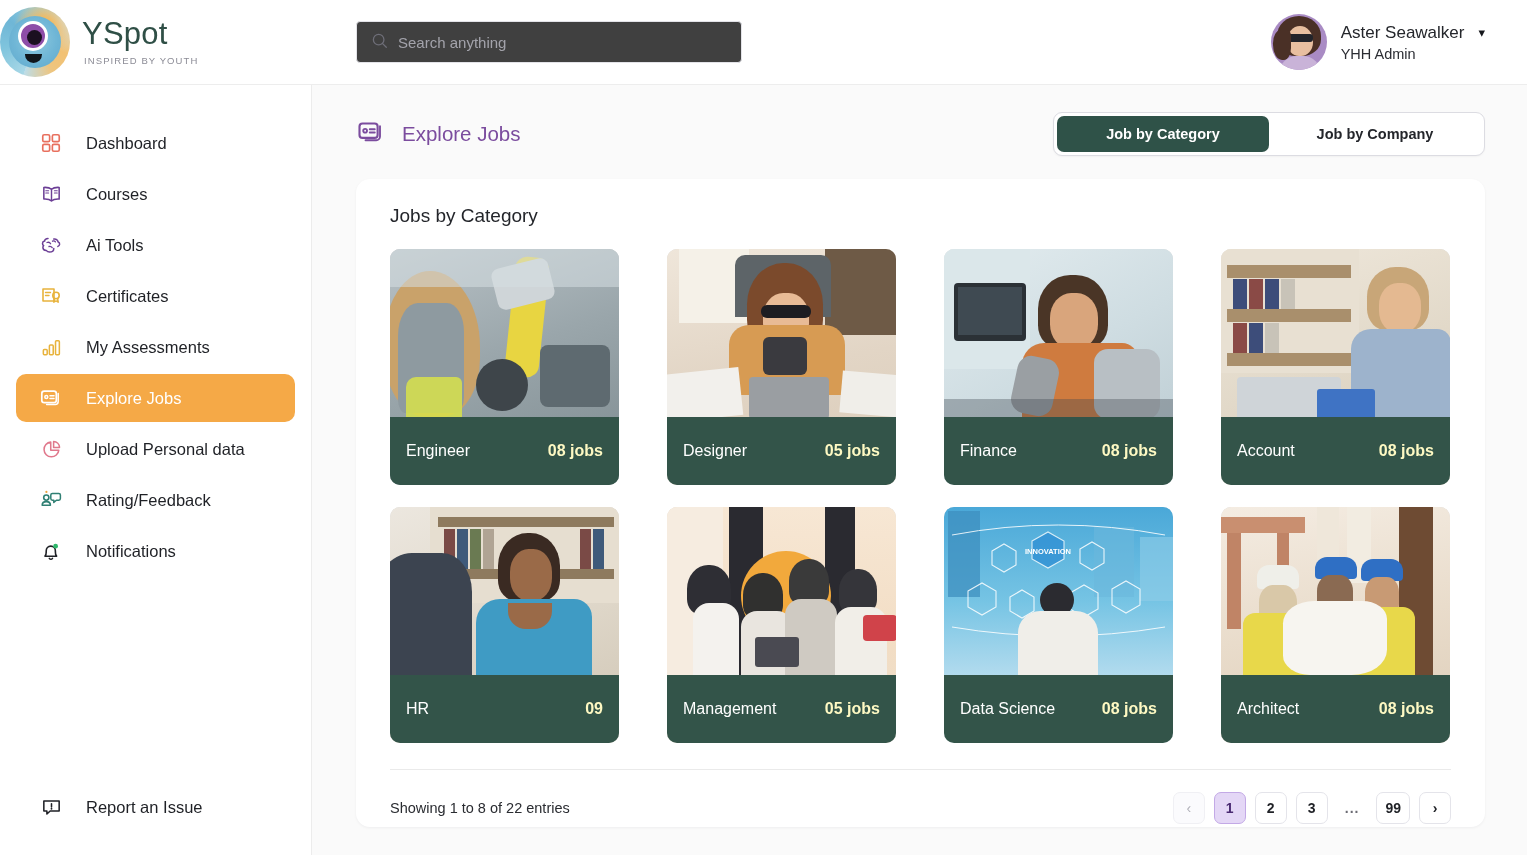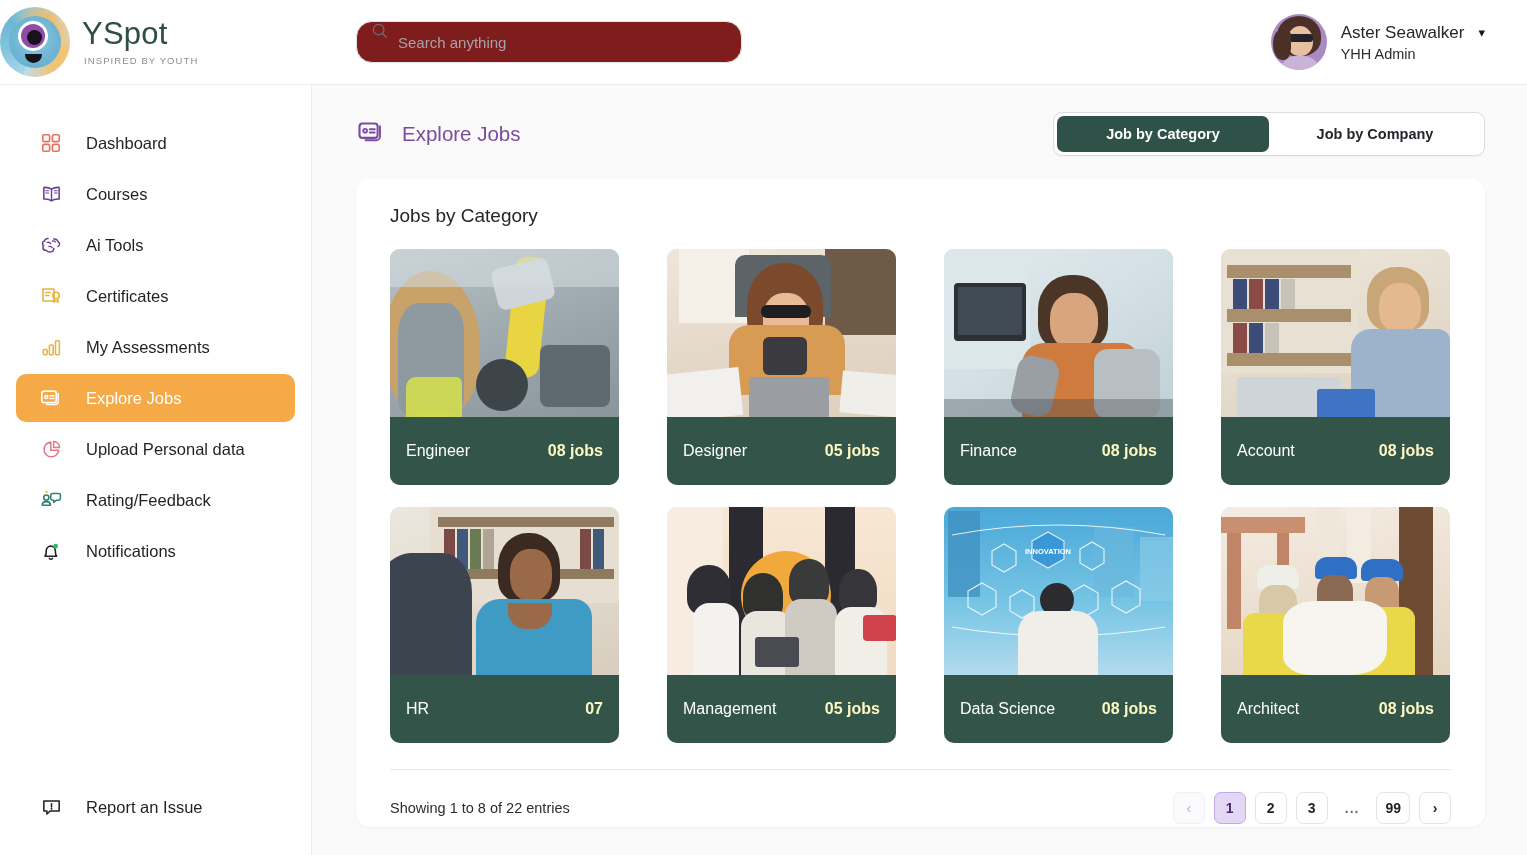--- a/index.html
+++ b/index.html
@@ -45,22 +45,22 @@
   .logo-smile {
     position: absolute; left: 25px; top: 47px; width: 17px; height: 9px;
     background: #10161c; border-radius: 0 0 10px 10px;
   }
   .brand-text { display: flex; flex-direction: column; line-height: 1; }
   .brand-name { font-size: 31px; color: #2f4f46; letter-spacing: .2px; font-weight: 400; }
   .brand-tag { font-size: 9.5px; color: #8c8c96; letter-spacing: 1.1px; margin-top: 7px; margin-left: 2px; }
 
   .search-wrap { margin-left: 44px; }
   .search-box {
-    width: 386px; height: 42px; border: 1px solid #e3e3e8; border-radius: 16px;
-    display: flex; gap: 10px; padding: 0 14px; background: #7f1d1d;
+    width: 386px; height: 42px; border: 1px solid #e3e3e8; border-radius: 4px;
+    display: flex; align-items: center; gap: 10px; padding: 0 14px; background: #404040;
   }
   .search-input {
     border: none; outline: none; font-size: 15px; color: #9a9aa3;
     font-family: "Liberation Sans", sans-serif; width: 100%; background: transparent;
   }
   .search-input::placeholder { color: #a3a3ab; }
 
   .user { margin-left: auto; margin-right: 42px; display: flex; align-items: center; gap: 14px; }
   .avatar {
     width: 56px; height: 56px; border-radius: 50%; overflow: hidden; position: relative;
@@ -444,21 +444,21 @@
               <div class="bl" style="left:190px;top:22px;width:11px;height:40px;background:#7a4a46"></div>
               <div class="bl" style="left:203px;top:22px;width:11px;height:40px;background:#3f5a7a"></div>
               <div class="bl" style="left:-18px;top:46px;width:100px;height:130px;background:#3c4450;border-radius:40% 30% 0 0"></div>
               <div class="bl" style="left:108px;top:26px;width:62px;height:68px;background:#3a2a22;border-radius:48% 48% 30% 30%"></div>
               <div class="bl" style="left:120px;top:42px;width:42px;height:52px;background:#9a6a48;border-radius:44%"></div>
               <div class="bl" style="left:86px;top:92px;width:116px;height:84px;background:#3f9bc4;border-radius:24px 18px 0 0"></div>
               <div class="bl" style="left:118px;top:96px;width:44px;height:26px;background:#9a6a48;border-radius:0 0 18px 18px"></div>
             </div>
             <div class="job-bar">
               <span class="job-name">HR</span>
-              <span class="job-count">07</span>
+              <span class="job-count">09</span>
             </div>
           </div>
 
           <div class="job-card">
             <div class="ph" style="background:linear-gradient(180deg,#f7e7d4 0%,#f2ddc4 60%,#ece0cd 100%)">
               <div class="bl" style="left:0;top:0;width:56px;height:176px;background:#f6ece0"></div>
               <div class="bl" style="left:62px;top:0;width:34px;height:176px;background:#2a2a30"></div>
               <div class="bl" style="left:158px;top:0;width:30px;height:176px;background:#2a2a30"></div>
               <div class="bl" style="left:74px;top:44px;width:90px;height:90px;background:#f2a93c;border-radius:50%"></div>
               <div class="bl" style="left:20px;top:58px;width:44px;height:50px;background:#2e2e34;border-radius:48% 48% 32% 32%"></div>

